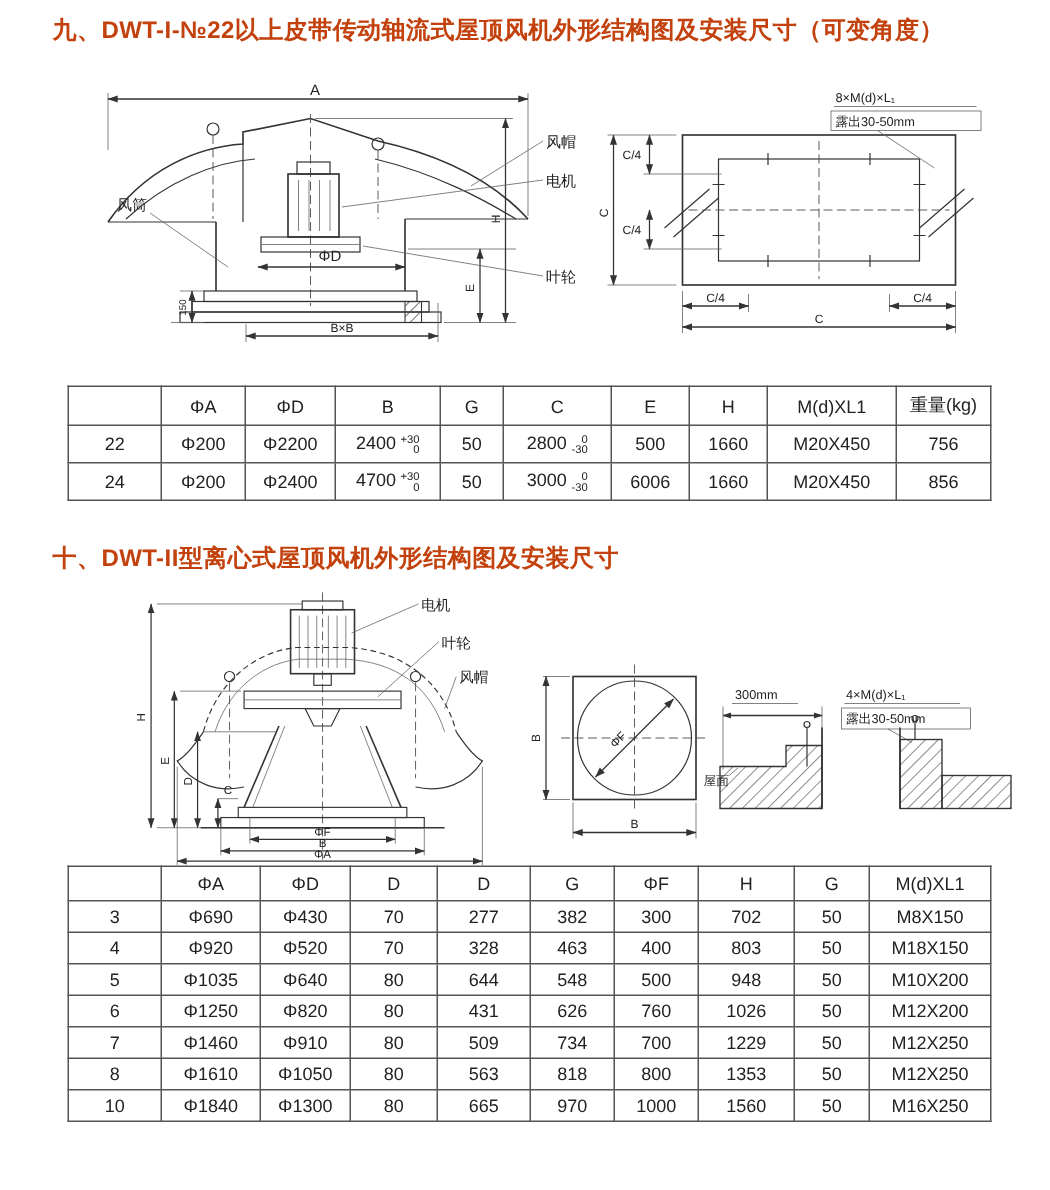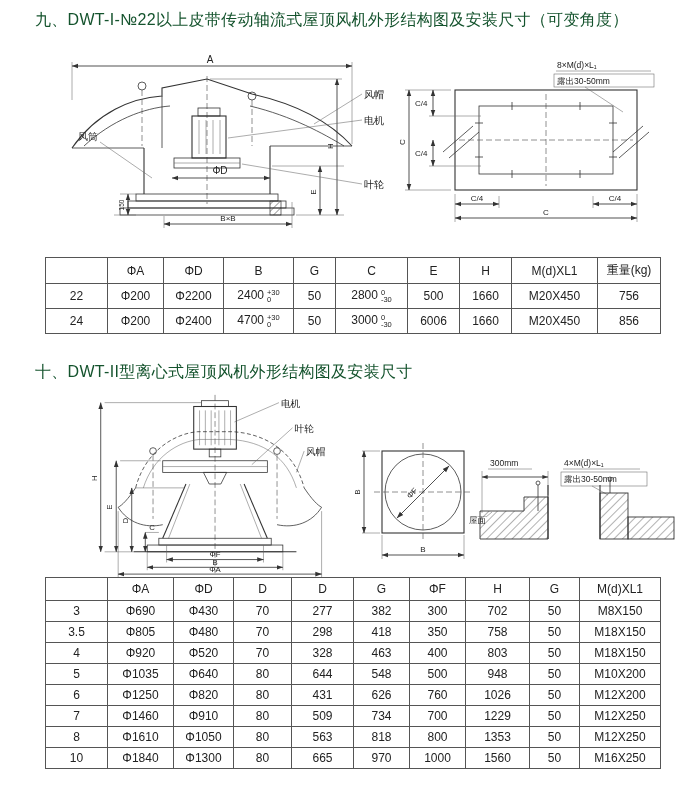--- a/index.html
+++ b/index.html
@@ -1,20 +1,20 @@
 <!DOCTYPE html>
 <html><head>
 <meta charset="utf-8">
 <style>
   html,body{margin:0;padding:0}
   body{
     width:700px;height:793px;position:relative;background:#ffffff;
     font-family:"Liberation Sans","DejaVu Sans",sans-serif;color:#1a1a1a;overflow:hidden;
   }
-  .sec-title{position:absolute;left:35px;font-size:16px;font-weight:normal;color:#14532d;
+  .sec-title{position:absolute;left:35px;font-size:16px;font-weight:bold;color:#c2410c;
     letter-spacing:.3px;white-space:nowrap}
   #title1{top:10px}
   #title2{top:362px}
 
   
   svg{position:absolute}
   #svg1{left:52px;top:54px}
   #svg2{left:385px;top:56px}
   #svg3{left:85px;top:391px}
   #svg4{left:348px;top:437px}
@@ -35,21 +35,21 @@
     font-size:12px;color:#222;background:#fff}
   #table1{top:257px}
   #table2{top:577px}
   th,td{border:1px solid #555;text-align:center;vertical-align:middle;padding:0;
     font-weight:normal;overflow:hidden;white-space:nowrap}
   #table1 th{height:25px}
   #table1 td{height:24px}
   #table2 th{height:22px}
   #table2 td{height:20px}
   .tol{display:inline-flex;flex-direction:column;font-size:7.5px;line-height:7.5px;
-    vertical-align:middle;margin-left:3px;text-align:left}
+    vertical-align:middle;margin-left:3px;text-align:right}
 </style>
 </head>
 <body>
 
 <div id="title1" class="sec-title">九、DWT-I-№22以上皮带传动轴流式屋顶风机外形结构图及安装尺寸（可变角度）</div>
 
 <svg id="svg1" width="345" height="180" viewBox="0 0 345 180">
   <defs>
     <marker id="a1" viewBox="0 0 10 10" refX="9.5" refY="5" markerWidth="8" markerHeight="8" orient="auto-start-reverse">
       <path d="M0 1.5L10 5L0 8.5z" fill="#333"></path>
@@ -477,32 +477,20 @@
         <td>Φ430</td>
         <td>70</td>
         <td>277</td>
         <td>382</td>
         <td>300</td>
         <td>702</td>
         <td>50</td>
         <td>M8X150</td>
     </tr>
     <tr>
-      <td>3.5</td>
-        <td>Φ805</td>
-        <td>Φ480</td>
-        <td>70</td>
-        <td>298</td>
-        <td>418</td>
-        <td>350</td>
-        <td>758</td>
-        <td>50</td>
-        <td>M18X150</td>
-    </tr>
-    <tr>
       <td>4</td>
         <td>Φ920</td>
         <td>Φ520</td>
         <td>70</td>
         <td>328</td>
         <td>463</td>
         <td>400</td>
         <td>803</td>
         <td>50</td>
         <td>M18X150</td>

